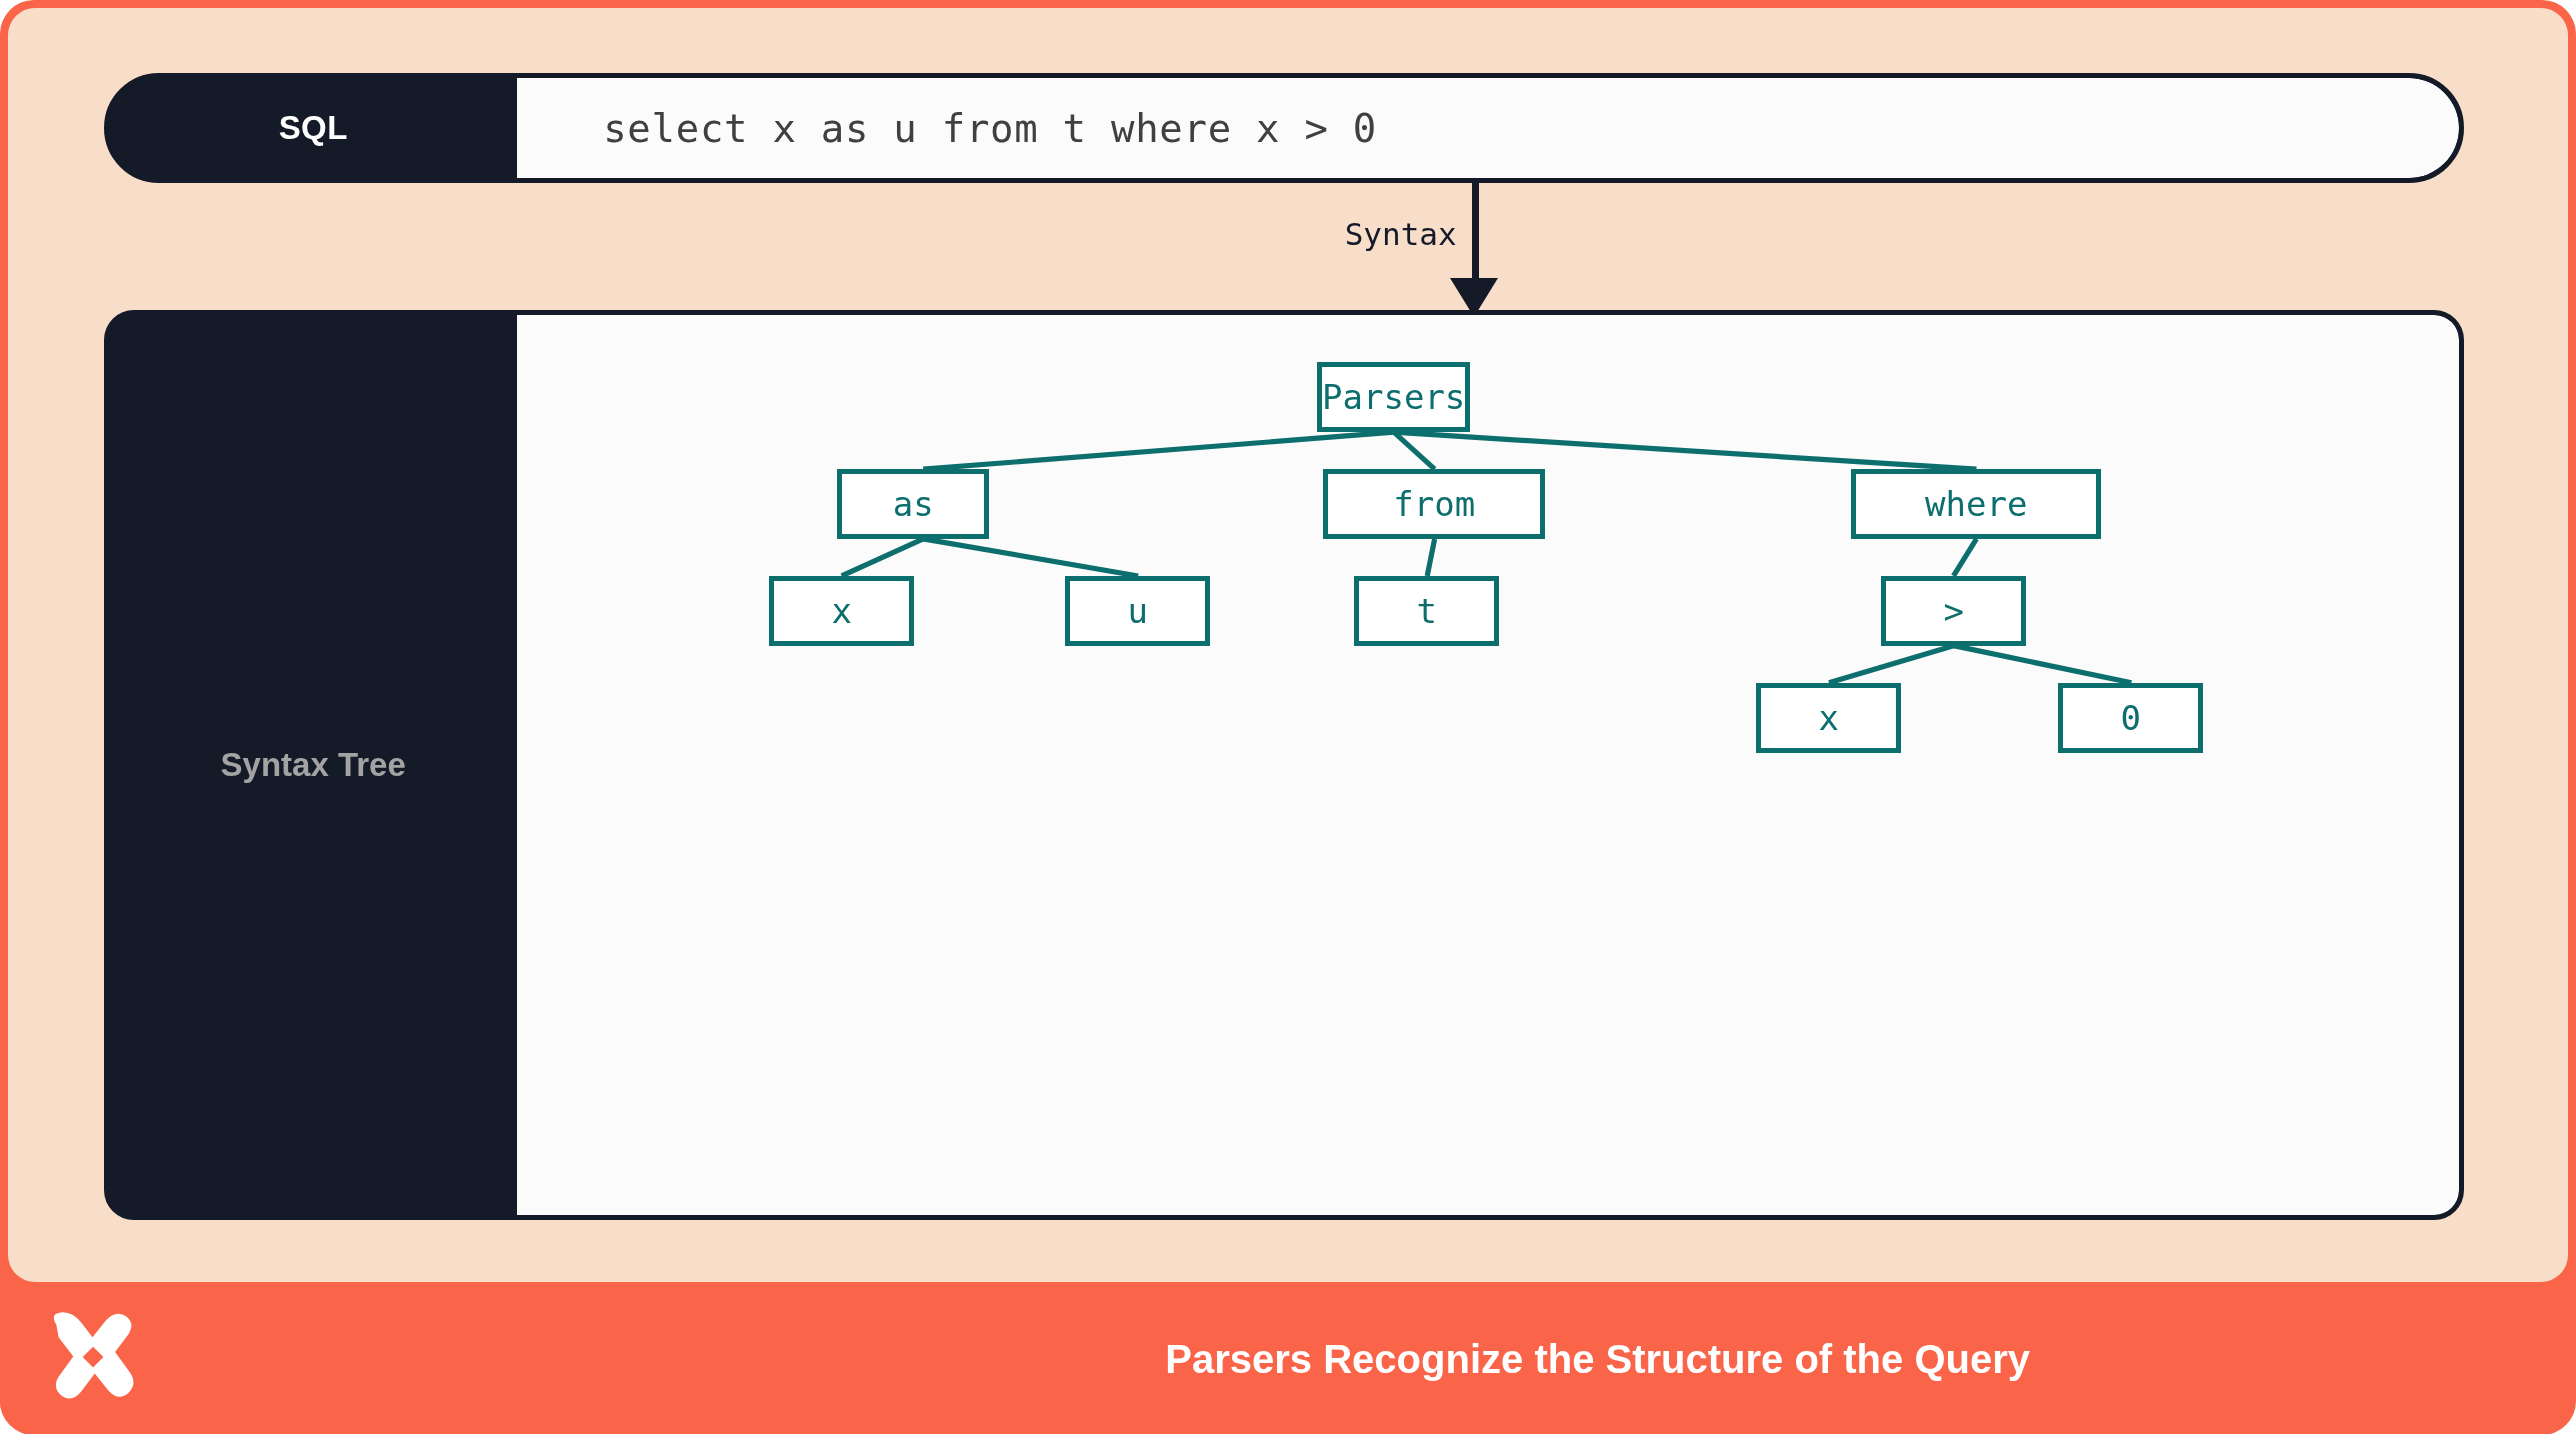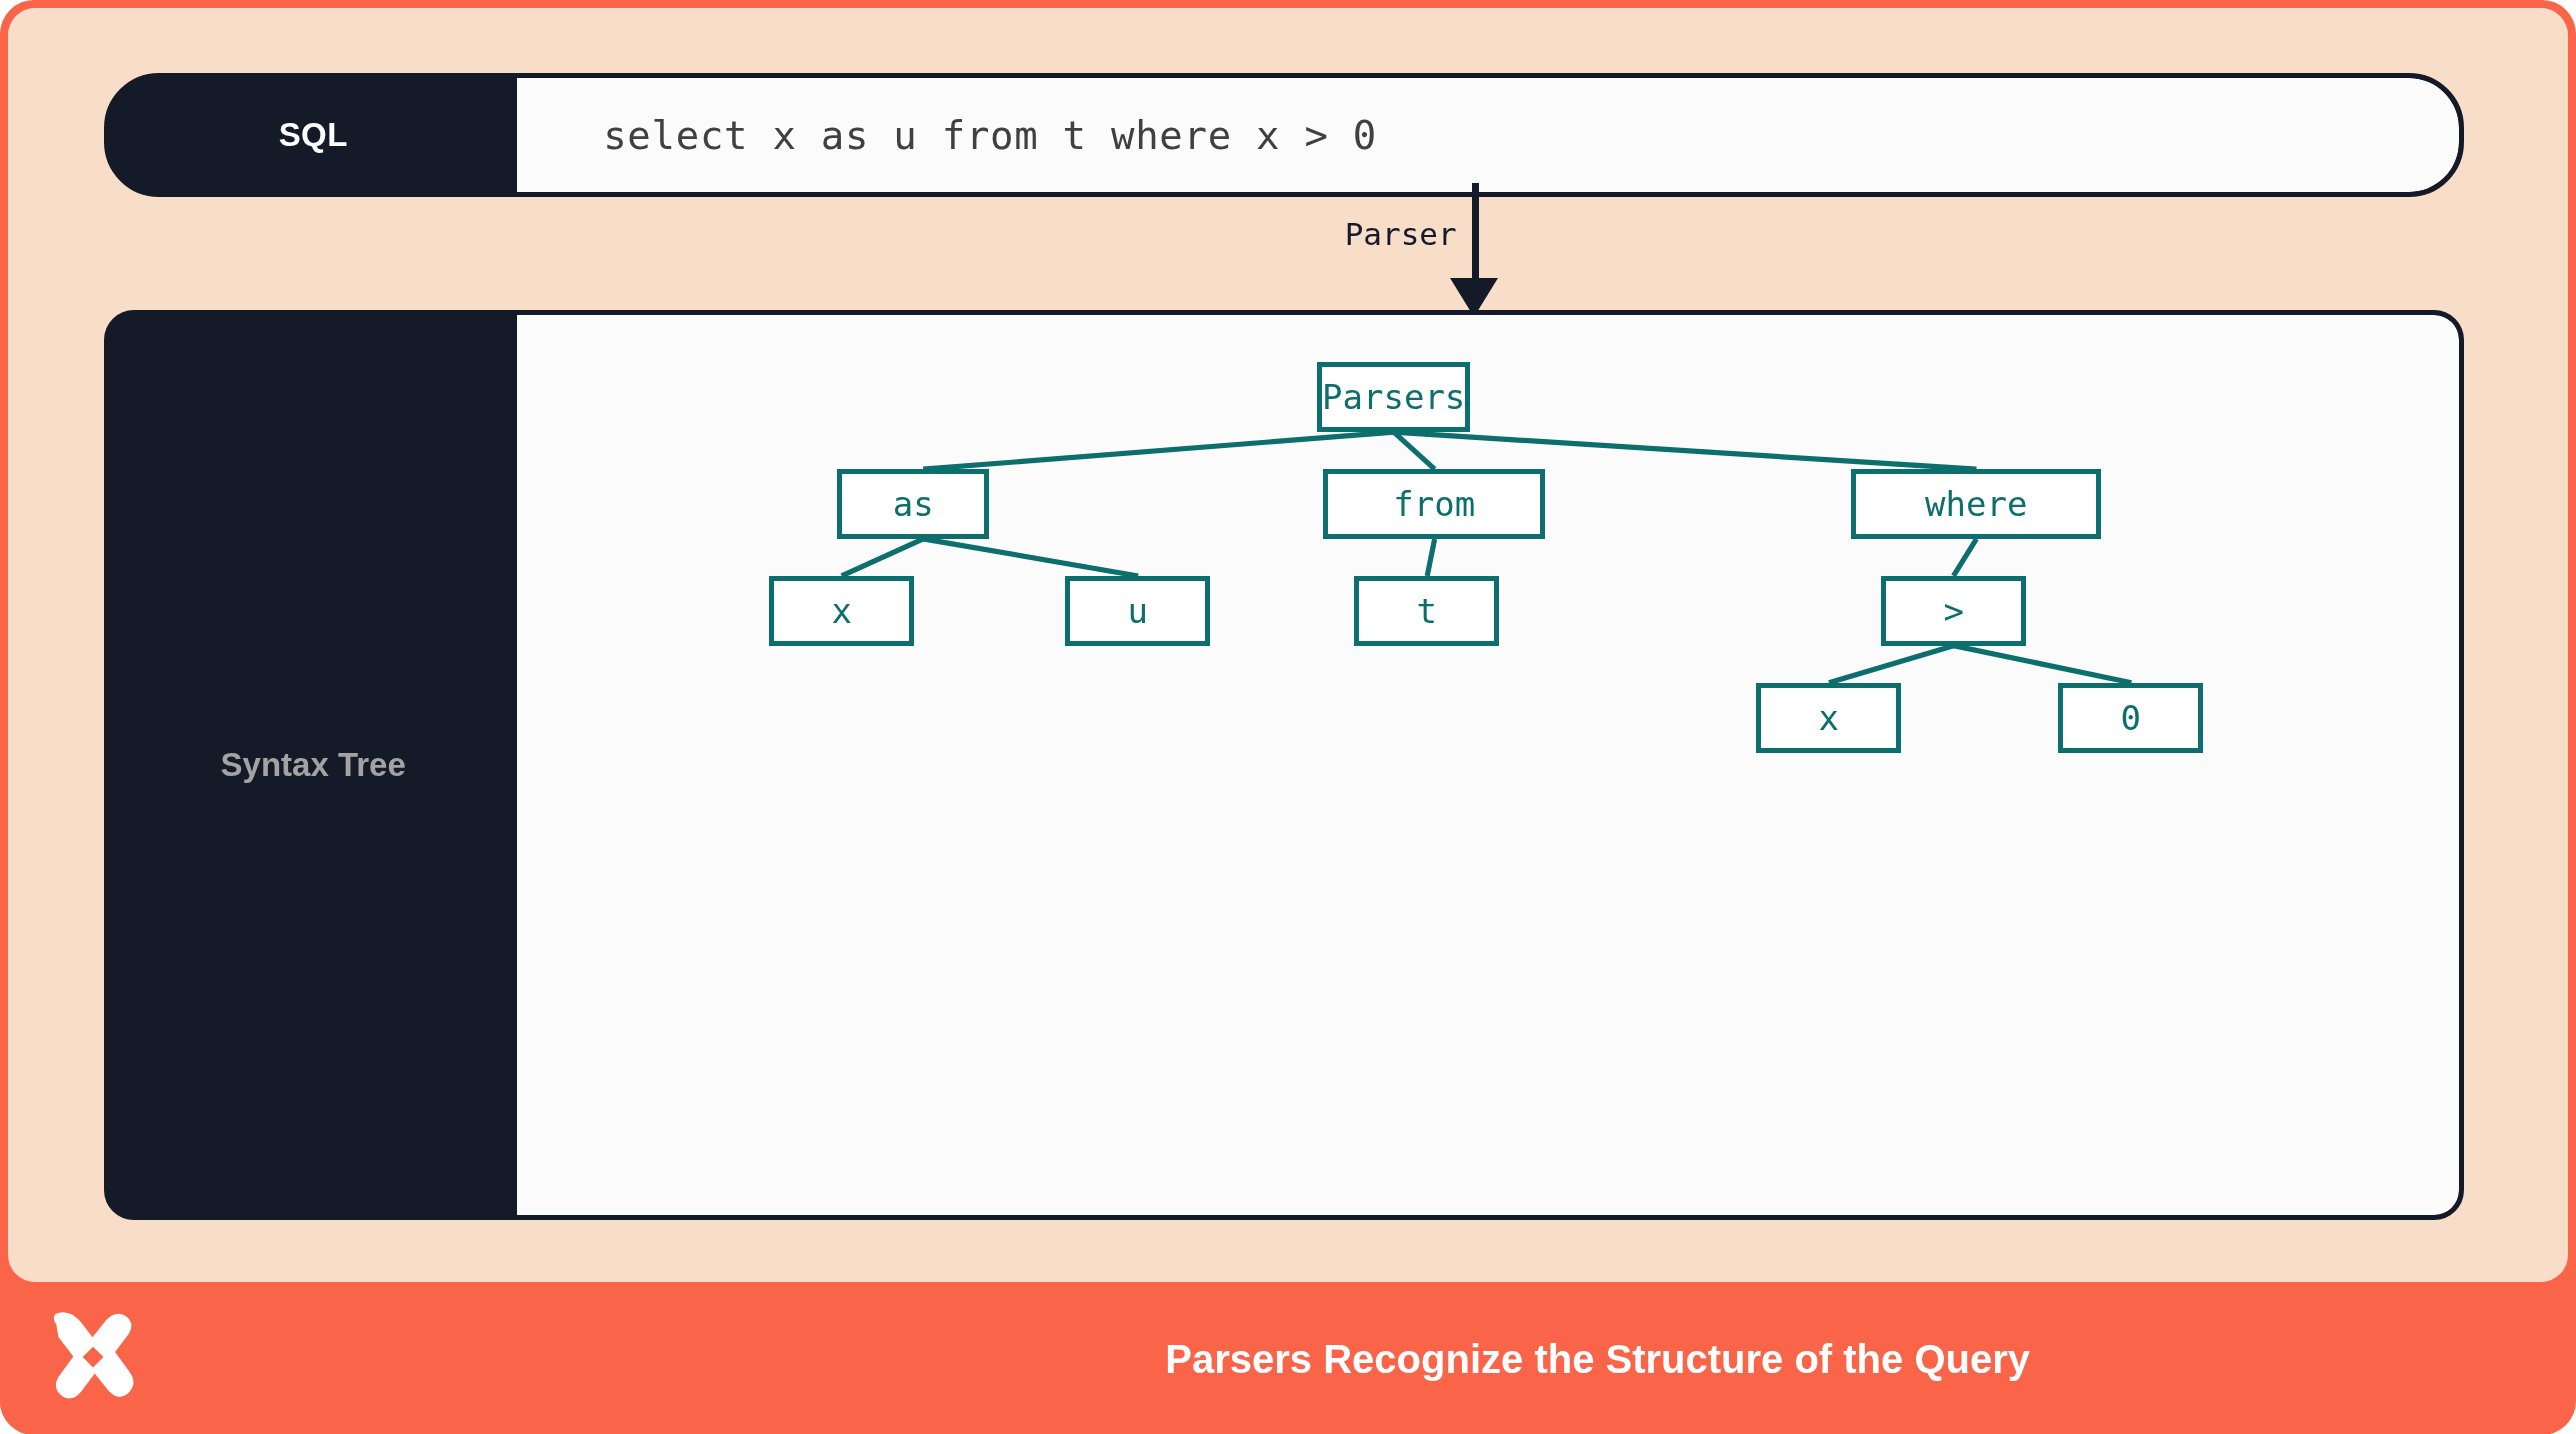--- a/index.html
+++ b/index.html
@@ -36,21 +36,21 @@
     background: #f8ddc8;
     border-radius: 27px;
   }
 
   
   .sql-row {
     position: absolute;
     left: 96px;
     top: 65px;
     width: 2360px;
-    height: 124px;
+    height: 110px;
     box-sizing: border-box;
     background: #141a27;
     border: 5.2px solid #141a27;
     border-radius: 55px;
     display: flex;
     align-items: stretch;
     overflow: hidden;
   }
   .sql-label {
     width: 408px;
@@ -202,21 +202,21 @@
 <div class="card">
 
   <div class="stage">
 
     <div class="sql-row">
       <div class="sql-label">SQL</div>
       <div class="sql-value">select x as u from t where x &gt; 0</div>
     </div>
 
     <div class="arrow-wrap">
-      <div class="arrow-label">Parser</div>
+      <div class="arrow-label">Syntax</div>
       <div class="arrow-line"></div>
       <div class="arrow-head"></div>
     </div>
 
     <div class="tree-panel">
       <div class="tree-label">Syntax Tree</div>
       <div class="tree-canvas" id="tree-canvas">
         <svg class="tree-svg" id="tree-edges" viewBox="0 0 2620 1214" preserveAspectRatio="none">
             <line x1="1183" y1="158" x2="548" y2="208" stroke="#0d6e6e" stroke-width="7"></line>
             <line x1="1183" y1="158" x2="1238" y2="208" stroke="#0d6e6e" stroke-width="7"></line>

